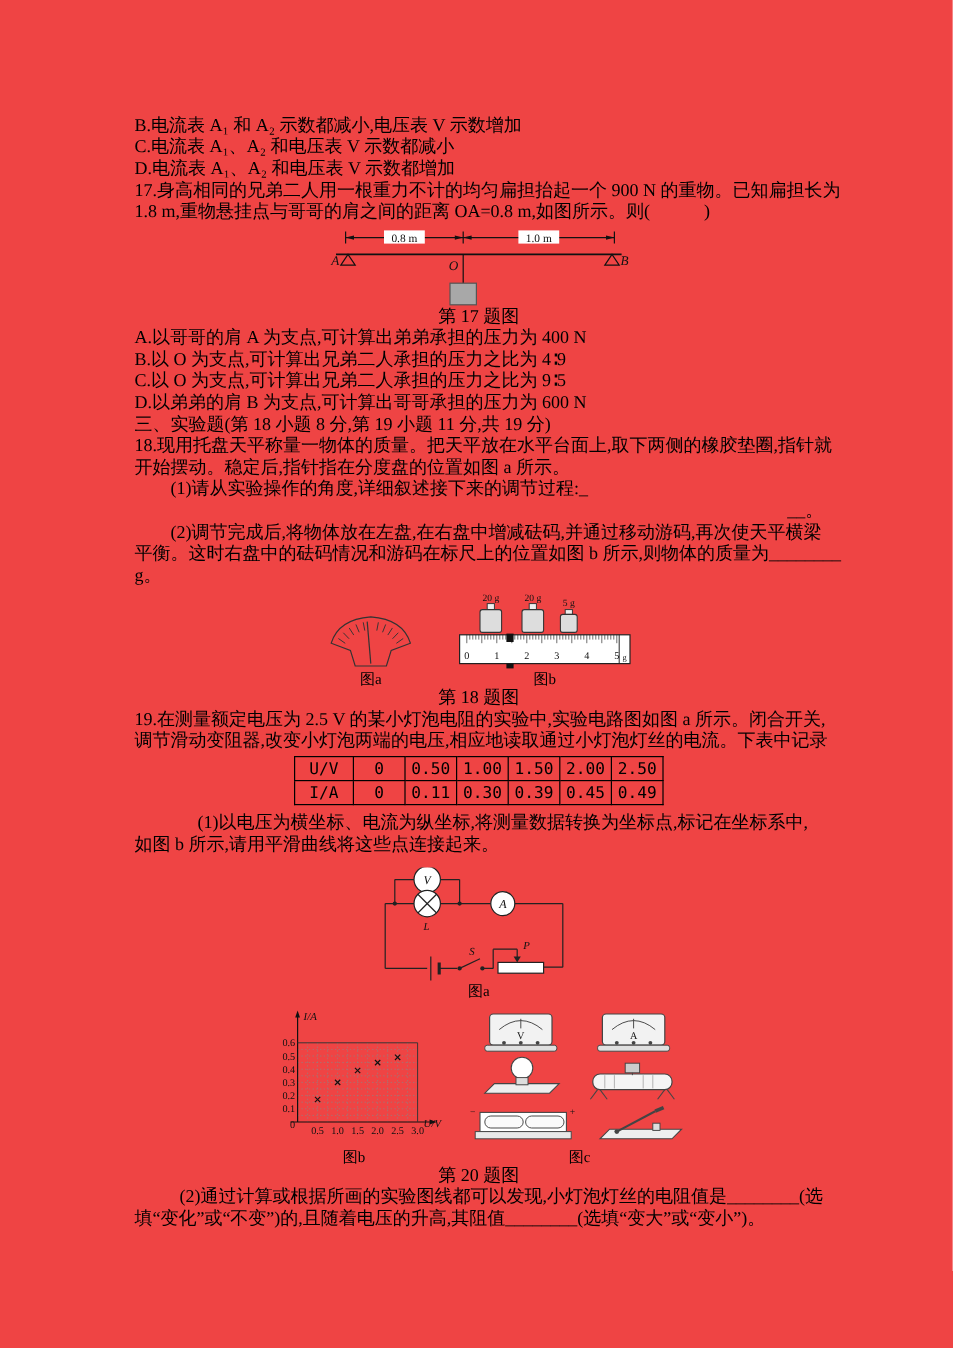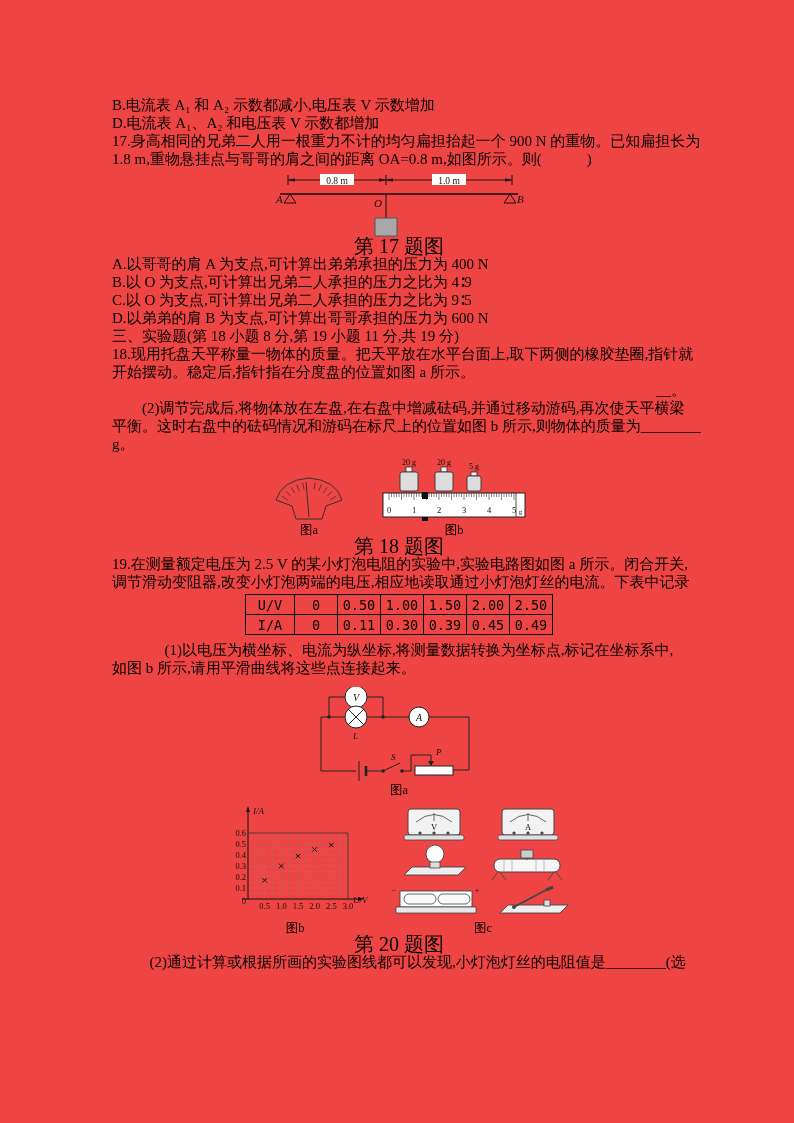--- a/index.html
+++ b/index.html
@@ -8,34 +8,35 @@
   .content{position:absolute;left:112px;top:96px;width:574px;}
   .line{margin:0;font-size:15px;line-height:18px;white-space:nowrap;}
   .ind2{text-indent:2em;}
   .ind25{text-indent:2.5em;}
   .ind35{text-indent:3.5em;}
   .right{text-align:right;white-space:normal;}
   .figrow{display:flex;justify-content:center;align-items:flex-end;}
   .figrow-top{display:flex;justify-content:center;align-items:flex-start;}
   .sub{display:flex;flex-direction:column;align-items:center;}
   .subcap{font-size:12.5px;line-height:14px;margin:0;text-align:left;}
-  .caption{text-align:center;font-size:20px;line-height:18px;margin:0;}
+  .caption{text-align:center;font-size:15px;line-height:18px;margin:0;}
   table.meas{border-collapse:collapse;margin:3px auto 0;font-family:"DejaVu Sans Mono",monospace;font-size:13.5px;}
   table.meas td{border:1px solid #000;text-align:center;padding:1px 2px;width:38px;height:17px;}
   table.meas td.c0{width:44px;}
   svg text{font-family:"Liberation Serif","DejaVu Serif",serif;fill:#111;}
   .mt4{margin-top:4px;} .mt6{margin-top:6px;} .mt10{margin-top:10px;}
 </style>
 </head>
 <body>
 
 <div class="page">
   <div class="content">
 
     <p class="line">B.电流表 A₁ 和 A₂ 示数都减小,电压表 V 示数增加</p>
+    <p class="line">C.电流表 A₁、A₂ 和电压表 V 示数都减小</p>
     <p class="line">D.电流表 A₁、A₂ 和电压表 V 示数都增加</p>
 
     <p class="line">17.身高相同的兄弟二人用一根重力不计的均匀扁担抬起一个 900 N 的重物。已知扁担长为</p>
     <p class="line">1.8 m,重物悬挂点与哥哥的肩之间的距离 OA=0.8 m,如图所示。则(　　　)</p>
 
     <div class="figrow mt4">
       <svg width="250" height="65" viewBox="0 0 250 65">
 
         <line x1="14" y1="3" x2="14" y2="13" stroke="#111" stroke-width="1"></line>
         <line x1="112" y1="3" x2="112" y2="13" stroke="#111" stroke-width="1"></line>
@@ -65,20 +66,21 @@
 
     <p class="line">A.以哥哥的肩 A 为支点,可计算出弟弟承担的压力为 400 N</p>
     <p class="line">B.以 O 为支点,可计算出兄弟二人承担的压力之比为 4∶9</p>
     <p class="line">C.以 O 为支点,可计算出兄弟二人承担的压力之比为 9∶5</p>
     <p class="line">D.以弟弟的肩 B 为支点,可计算出哥哥承担的压力为 600 N</p>
 
     <p class="line">三、实验题(第 18 小题 8 分,第 19 小题 11 分,共 19 分)</p>
 
     <p class="line">18.现用托盘天平称量一物体的质量。把天平放在水平台面上,取下两侧的橡胶垫圈,指针就</p>
     <p class="line">开始摆动。稳定后,指针指在分度盘的位置如图 a 所示。</p>
+    <p class="line ind2">(1)请从实验操作的角度,详细叙述接下来的调节过程:_</p>
     <p class="line right">__。</p>
     <p class="line ind2">(2)调节完成后,将物体放在左盘,在右盘中增减砝码,并通过移动游码,再次使天平横梁</p>
     <p class="line">平衡。这时右盘中的砝码情况和游码在标尺上的位置如图 b 所示,则物体的质量为________</p>
     <p class="line">g。</p>
 
     <div class="figrow mt4" style="gap:30px;">
       <div class="sub">
         <svg width="80" height="50" viewBox="0 0 80 50">
           <path d="M7,27 Q13,7 40,5 Q67,7 73,27 L57,33 L53,46 L27,46 L23,33 Z" fill="none" stroke="#333" stroke-width="1"></path>
           <line x1="18.7" y1="27.1" x2="13" y2="23.1" stroke="#333" stroke-width="0.8"></line>
@@ -368,15 +370,16 @@
           <line x1="158" y1="87" x2="165" y2="84" stroke="#444" stroke-width="3"></line>
           <circle cx="126" cy="104" r="2" fill="#444"></circle>
           <rect x="156" y="97" width="6" height="6" fill="#ddd" stroke="#444" stroke-width="0.8"></rect>
         </svg>
         <p class="subcap">图c</p>
       </div>
     </div>
     <p class="caption">第 20 题图</p>
 
     <p class="line ind25">(2)通过计算或根据所画的实验图线都可以发现,小灯泡灯丝的电阻值是________(选</p>
+    <p class="line">填“变化”或“不变”)的,且随着电压的升高,其阻值________(选填“变大”或“变小”)。</p>
 
   </div>
 </div>
 
 </body></html>

